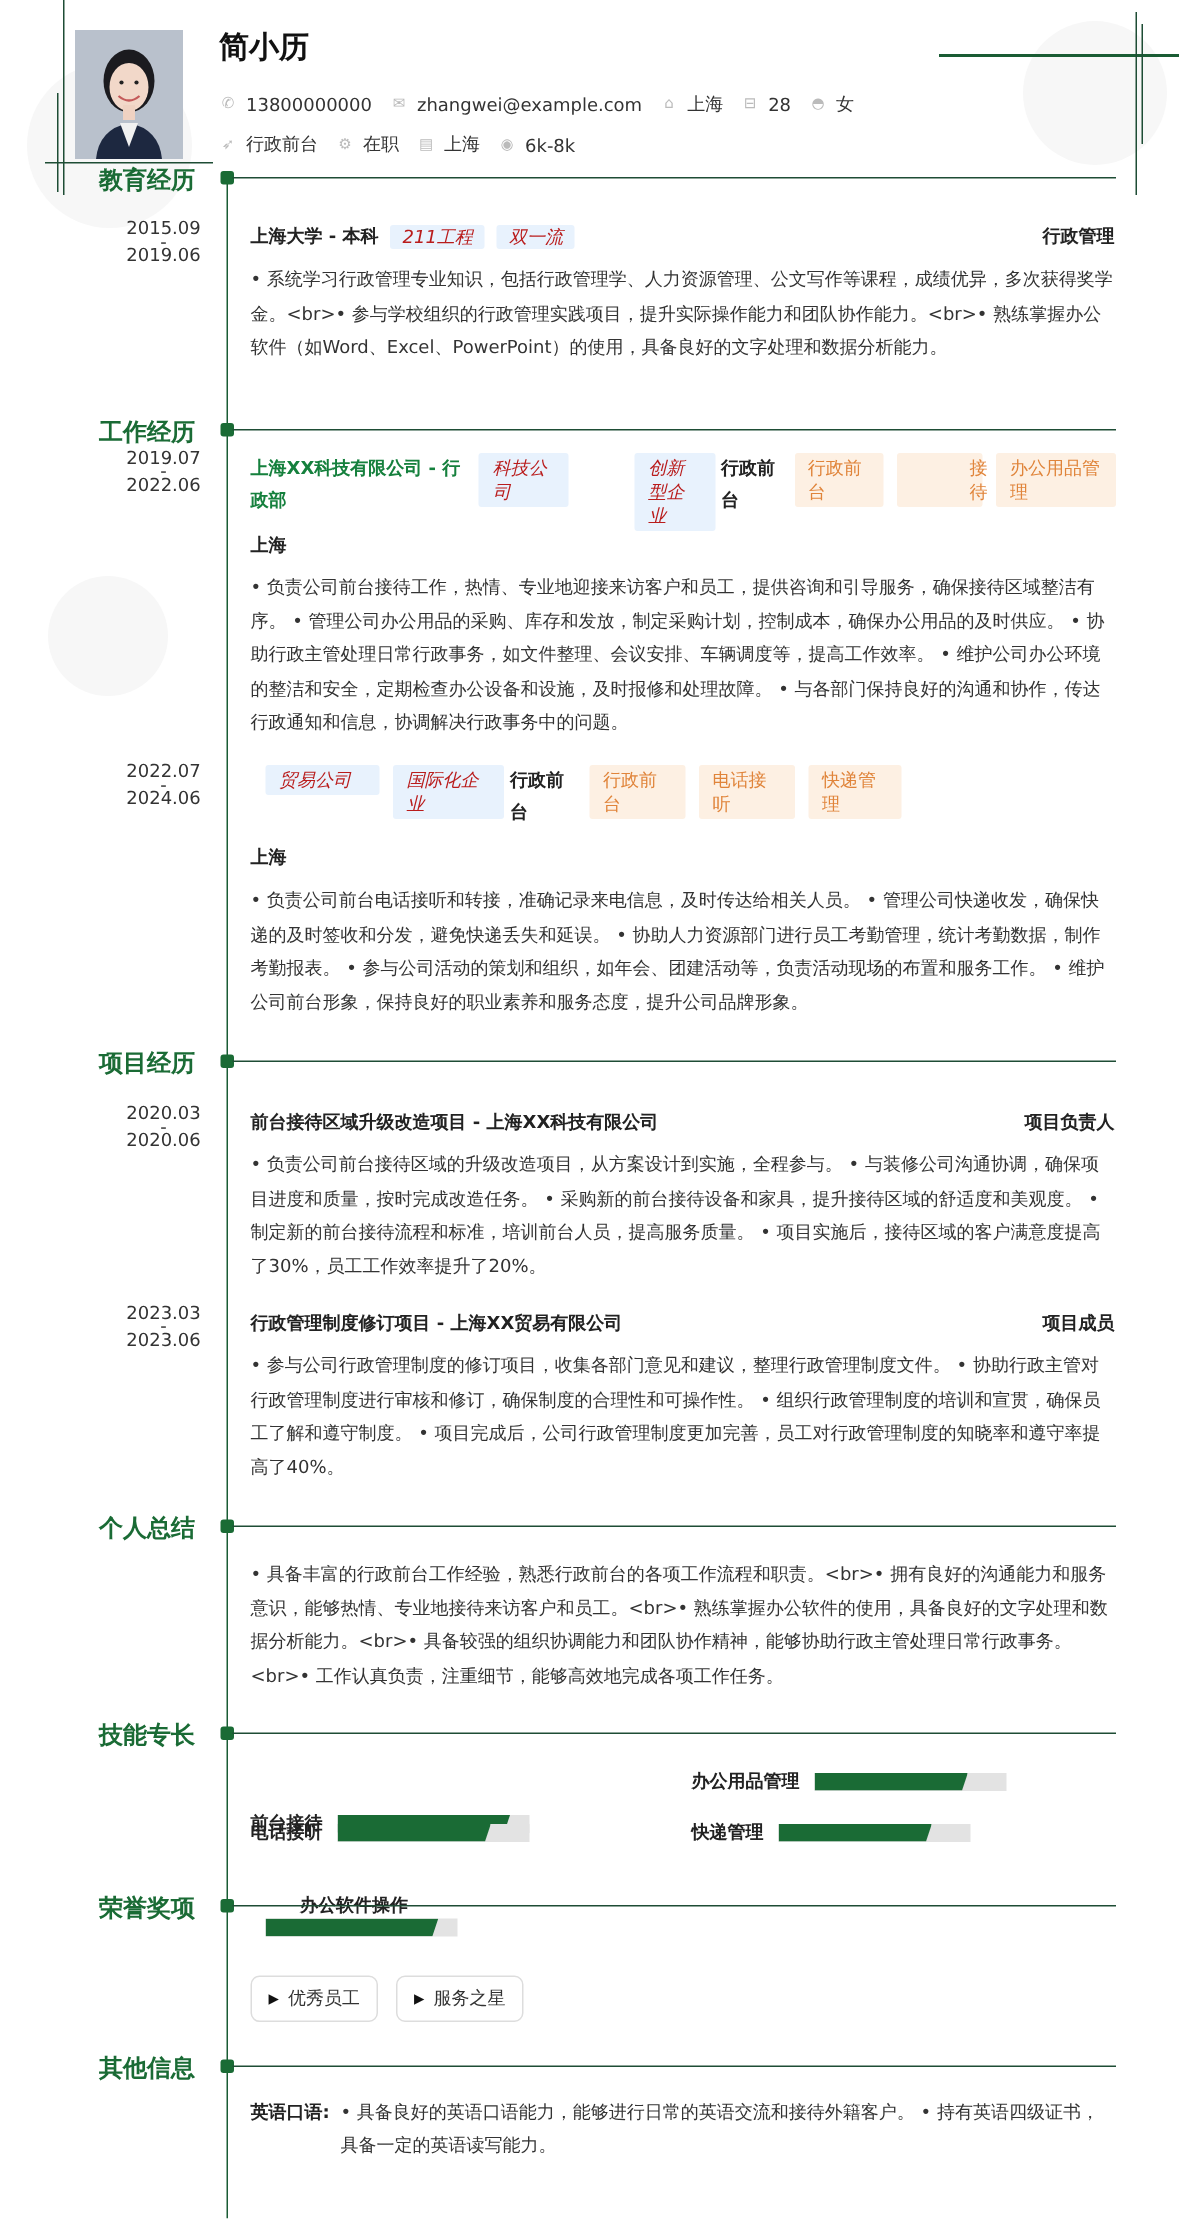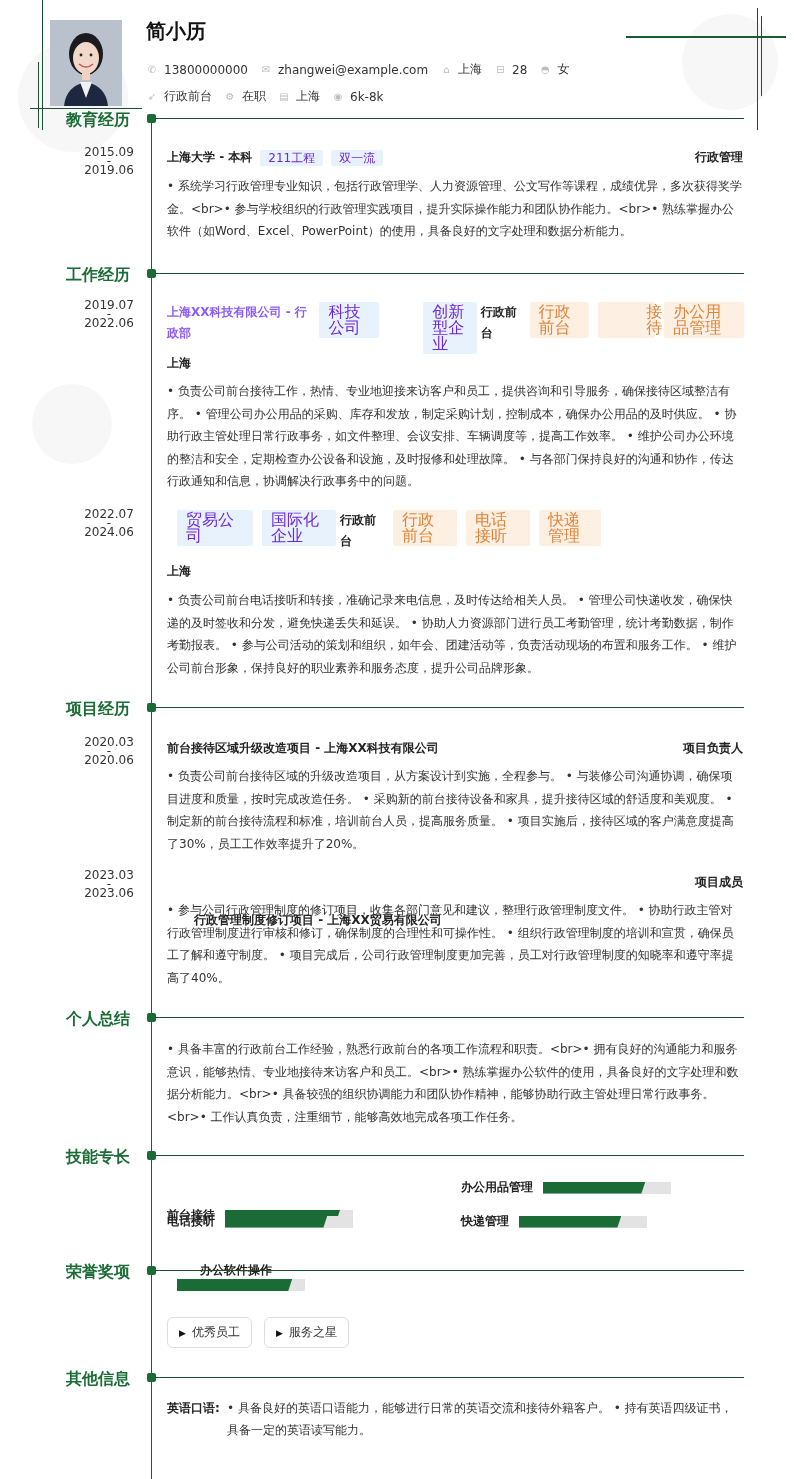--- a/index.html
+++ b/index.html
@@ -24,26 +24,26 @@
   .sec-line { position: absolute; left: 155px; top: 6px; width: 589px; height: 1px; background: #1e4d35; }
 
   .date { position: absolute; width: 70px; left: 74px; text-align: center; font-size: 12px; color: #333; line-height: 12px; }
   .date .dash { display: block; line-height: 6px; }
 
   .entry-title { position: absolute; left: 167px; font-size: 12px; font-weight: bold; color: #222; }
   .entry-right { position: absolute; right: 51px; font-size: 12px; font-weight: bold; color: #222; }
   .desc { position: absolute; left: 167px; width: 577px; font-size: 12px; line-height: 22.6px; color: #333; }
 
   .tag { display: inline-block; font-size: 12px; padding: 0 8px; border-radius: 2px; line-height: 16px; }
-  .tag-blue { background: #e8f2fd; color: #6d28d9; }
+  .tag-blue { background: #e8f2fd; color: #b91c1c; font-style: italic; }
   .tag-orange { background: #fdf0e3; color: #e0843a; }
 
   .job-row { position: absolute; left: 167px; width: 577px; display: flex; align-items: flex-start; }
-  .job-row .jt { width: 157px; font-weight: bold; font-size: 12px; line-height: 21px; color: #8b5cf6; }
-  .job-row .tg { margin-left: 9px; padding: 2px 9px; line-height: 16px; font-size: 16px; border-radius: 2px; }
+  .job-row .jt { width: 157px; font-weight: bold; font-size: 12px; line-height: 21px; color: #15803d; }
+  .job-row .tg { margin-left: 9px; padding: 2px 9px; line-height: 16px; font-size: 12px; border-radius: 2px; }
   .job-row .pos { font-weight: bold; font-size: 12px; line-height: 21px; width: 44px; margin-left: 4px; color: #222;}
 
   .skill { position: absolute; display: flex; align-items: center; font-size: 12px; font-weight: bold; color: #222; }
   .bar { position: relative; height: 12px; background: #e3e3e3; margin-left: 10px; }
   .bar .fill { position: absolute; left: 0; top: 0; height: 12px; background: #1a6b35; clip-path: polygon(0 0, 100% 0, calc(100% - 4px) 100%, 0 100%); }
 
   .award { position: absolute; top: 1317px; height: 31px; border: 1px solid #ddd; border-radius: 6px; display: flex; align-items: center; padding: 0 11px; font-size: 12px; color: #333; }
   .award .tri { font-size: 9px; margin-right: 6px; color: #111; }
 
   .other-label { position: absolute; left: 167px; top: 1400px; font-weight: bold; font-size: 12px; color: #222; }
@@ -130,21 +130,21 @@
   <span>2015.09</span><span class="dash">-</span><span>2019.06</span>
 </div>
 <div class="entry-title" style="top:149px;display:flex;align-items:center;">
   <span>上海大学 - 本科</span>
   <span class="tag tag-blue" style="margin-left:8px;font-weight:normal;">211工程</span>
   <span class="tag tag-blue" style="margin-left:8px;font-weight:normal;">双一流</span>
 </div>
 <div class="entry-right" style="top:149px;">行政管理</div>
 <div class="desc" style="top:175px;">• 系统学习行政管理专业知识，包括行政管理学、人力资源管理、公文写作等课程，成绩优异，多次获得奖学金。&lt;br&gt;• 参与学校组织的行政管理实践项目，提升实际操作能力和团队协作能力。&lt;br&gt;• 熟练掌握办公软件（如Word、Excel、PowerPoint）的使用，具备良好的文字处理和数据分析能力。</div>
 
-<div class="sec-head" style="top:267px;padding-left:48px;">
+<div class="sec-head" style="top:280px;padding-left:48px;">
   <span class="sec-title">工作经历</span>
   <span class="sec-dot"></span>
   <span class="sec-line"></span>
 </div>
 
 <div class="date" style="top:299px;">
   <span>2019.07</span><span class="dash">-</span><span>2022.06</span>
 </div>
 <div class="job-row" style="top:302px;">
   <span class="jt">上海XX科技有限公司 - 行政部</span>
@@ -180,21 +180,21 @@
 <div class="date" style="top:736px;">
   <span>2020.03</span><span class="dash">-</span><span>2020.06</span>
 </div>
 <div class="entry-title" style="top:740px;">前台接待区域升级改造项目 - 上海XX科技有限公司</div>
 <div class="entry-right" style="top:740px;">项目负责人</div>
 <div class="desc" style="top:765px;">• 负责公司前台接待区域的升级改造项目，从方案设计到实施，全程参与。 • 与装修公司沟通协调，确保项目进度和质量，按时完成改造任务。 • 采购新的前台接待设备和家具，提升接待区域的舒适度和美观度。 • 制定新的前台接待流程和标准，培训前台人员，提高服务质量。 • 项目实施后，接待区域的客户满意度提高了30%，员工工作效率提升了20%。</div>
 
 <div class="date" style="top:869px;">
   <span>2023.03</span><span class="dash">-</span><span>2023.06</span>
 </div>
-<div class="entry-title" style="top:912px;margin-left:27px;">行政管理制度修订项目 - 上海XX贸易有限公司</div>
+<div class="entry-title" style="top:874px;">行政管理制度修订项目 - 上海XX贸易有限公司</div>
 <div class="entry-right" style="top:874px;">项目成员</div>
 <div class="desc" style="top:899px;">• 参与公司行政管理制度的修订项目，收集各部门意见和建议，整理行政管理制度文件。 • 协助行政主管对行政管理制度进行审核和修订，确保制度的合理性和可操作性。 • 组织行政管理制度的培训和宣贯，确保员工了解和遵守制度。 • 项目完成后，公司行政管理制度更加完善，员工对行政管理制度的知晓率和遵守率提高了40%。</div>
 
 <div class="sec-head" style="top:1011px;">
   <span class="sec-title">个人总结</span>
   <span class="sec-dot"></span>
   <span class="sec-line"></span>
 </div>
 <div class="desc" style="top:1038px;">• 具备丰富的行政前台工作经验，熟悉行政前台的各项工作流程和职责。&lt;br&gt;• 拥有良好的沟通能力和服务意识，能够热情、专业地接待来访客户和员工。&lt;br&gt;• 熟练掌握办公软件的使用，具备良好的文字处理和数据分析能力。&lt;br&gt;• 具备较强的组织协调能力和团队协作精神，能够协助行政主管处理日常行政事务。&lt;br&gt;• 工作认真负责，注重细节，能够高效地完成各项工作任务。</div>
 

